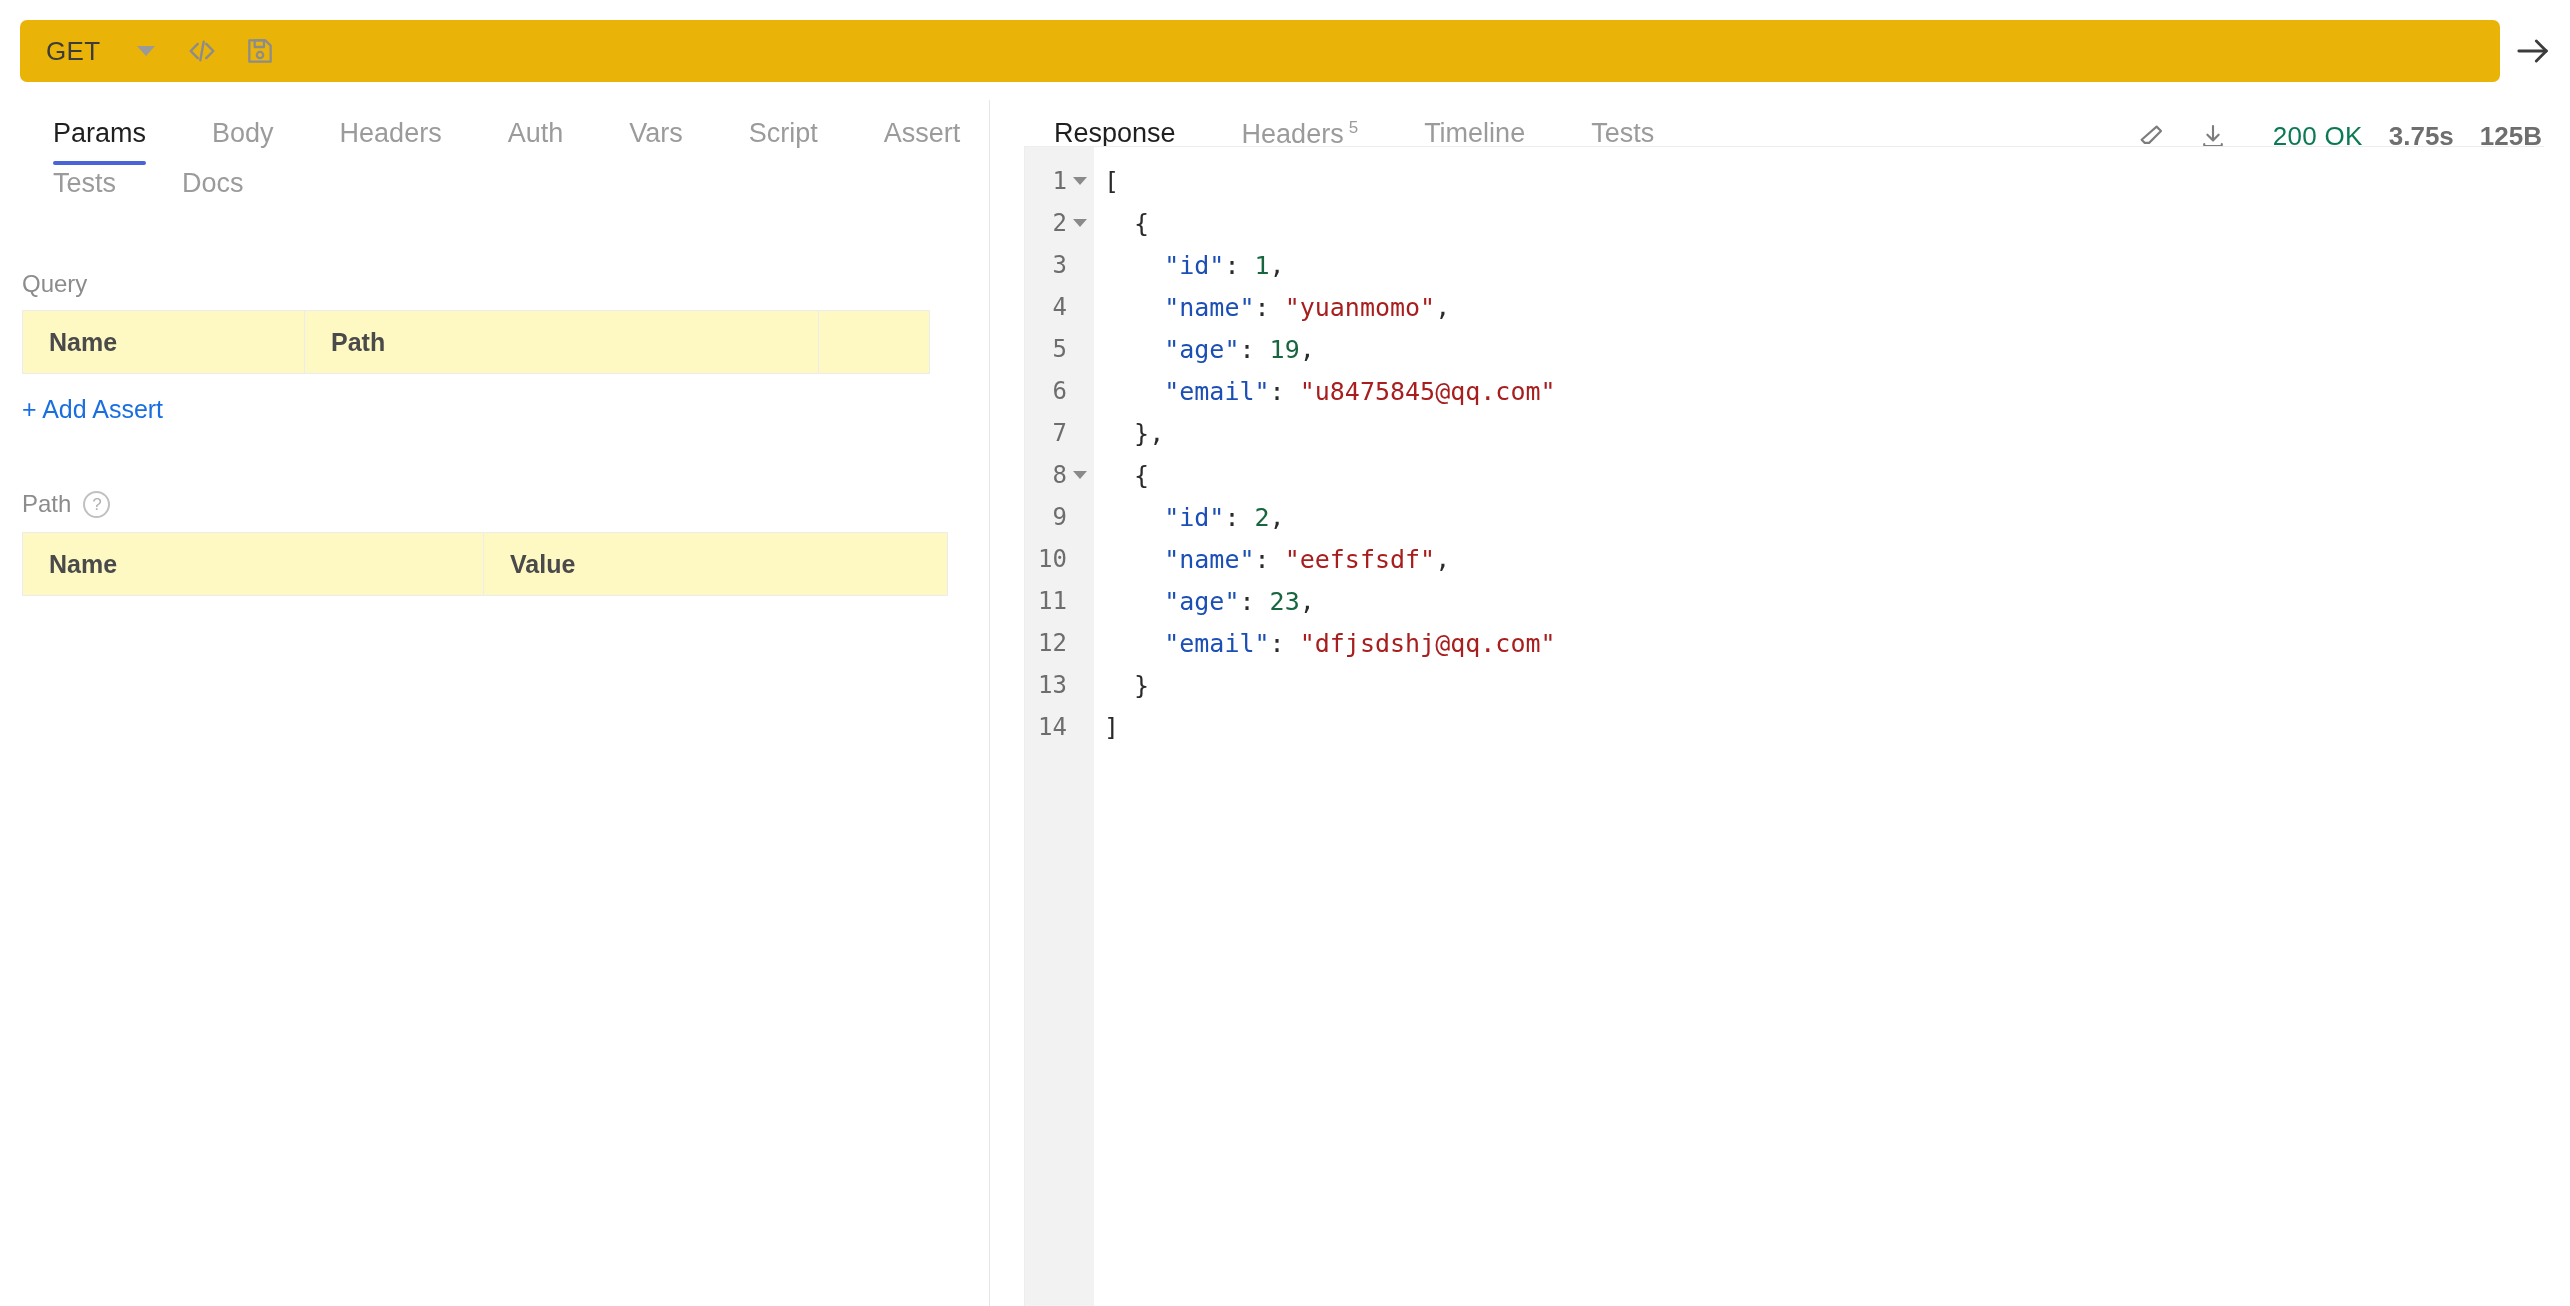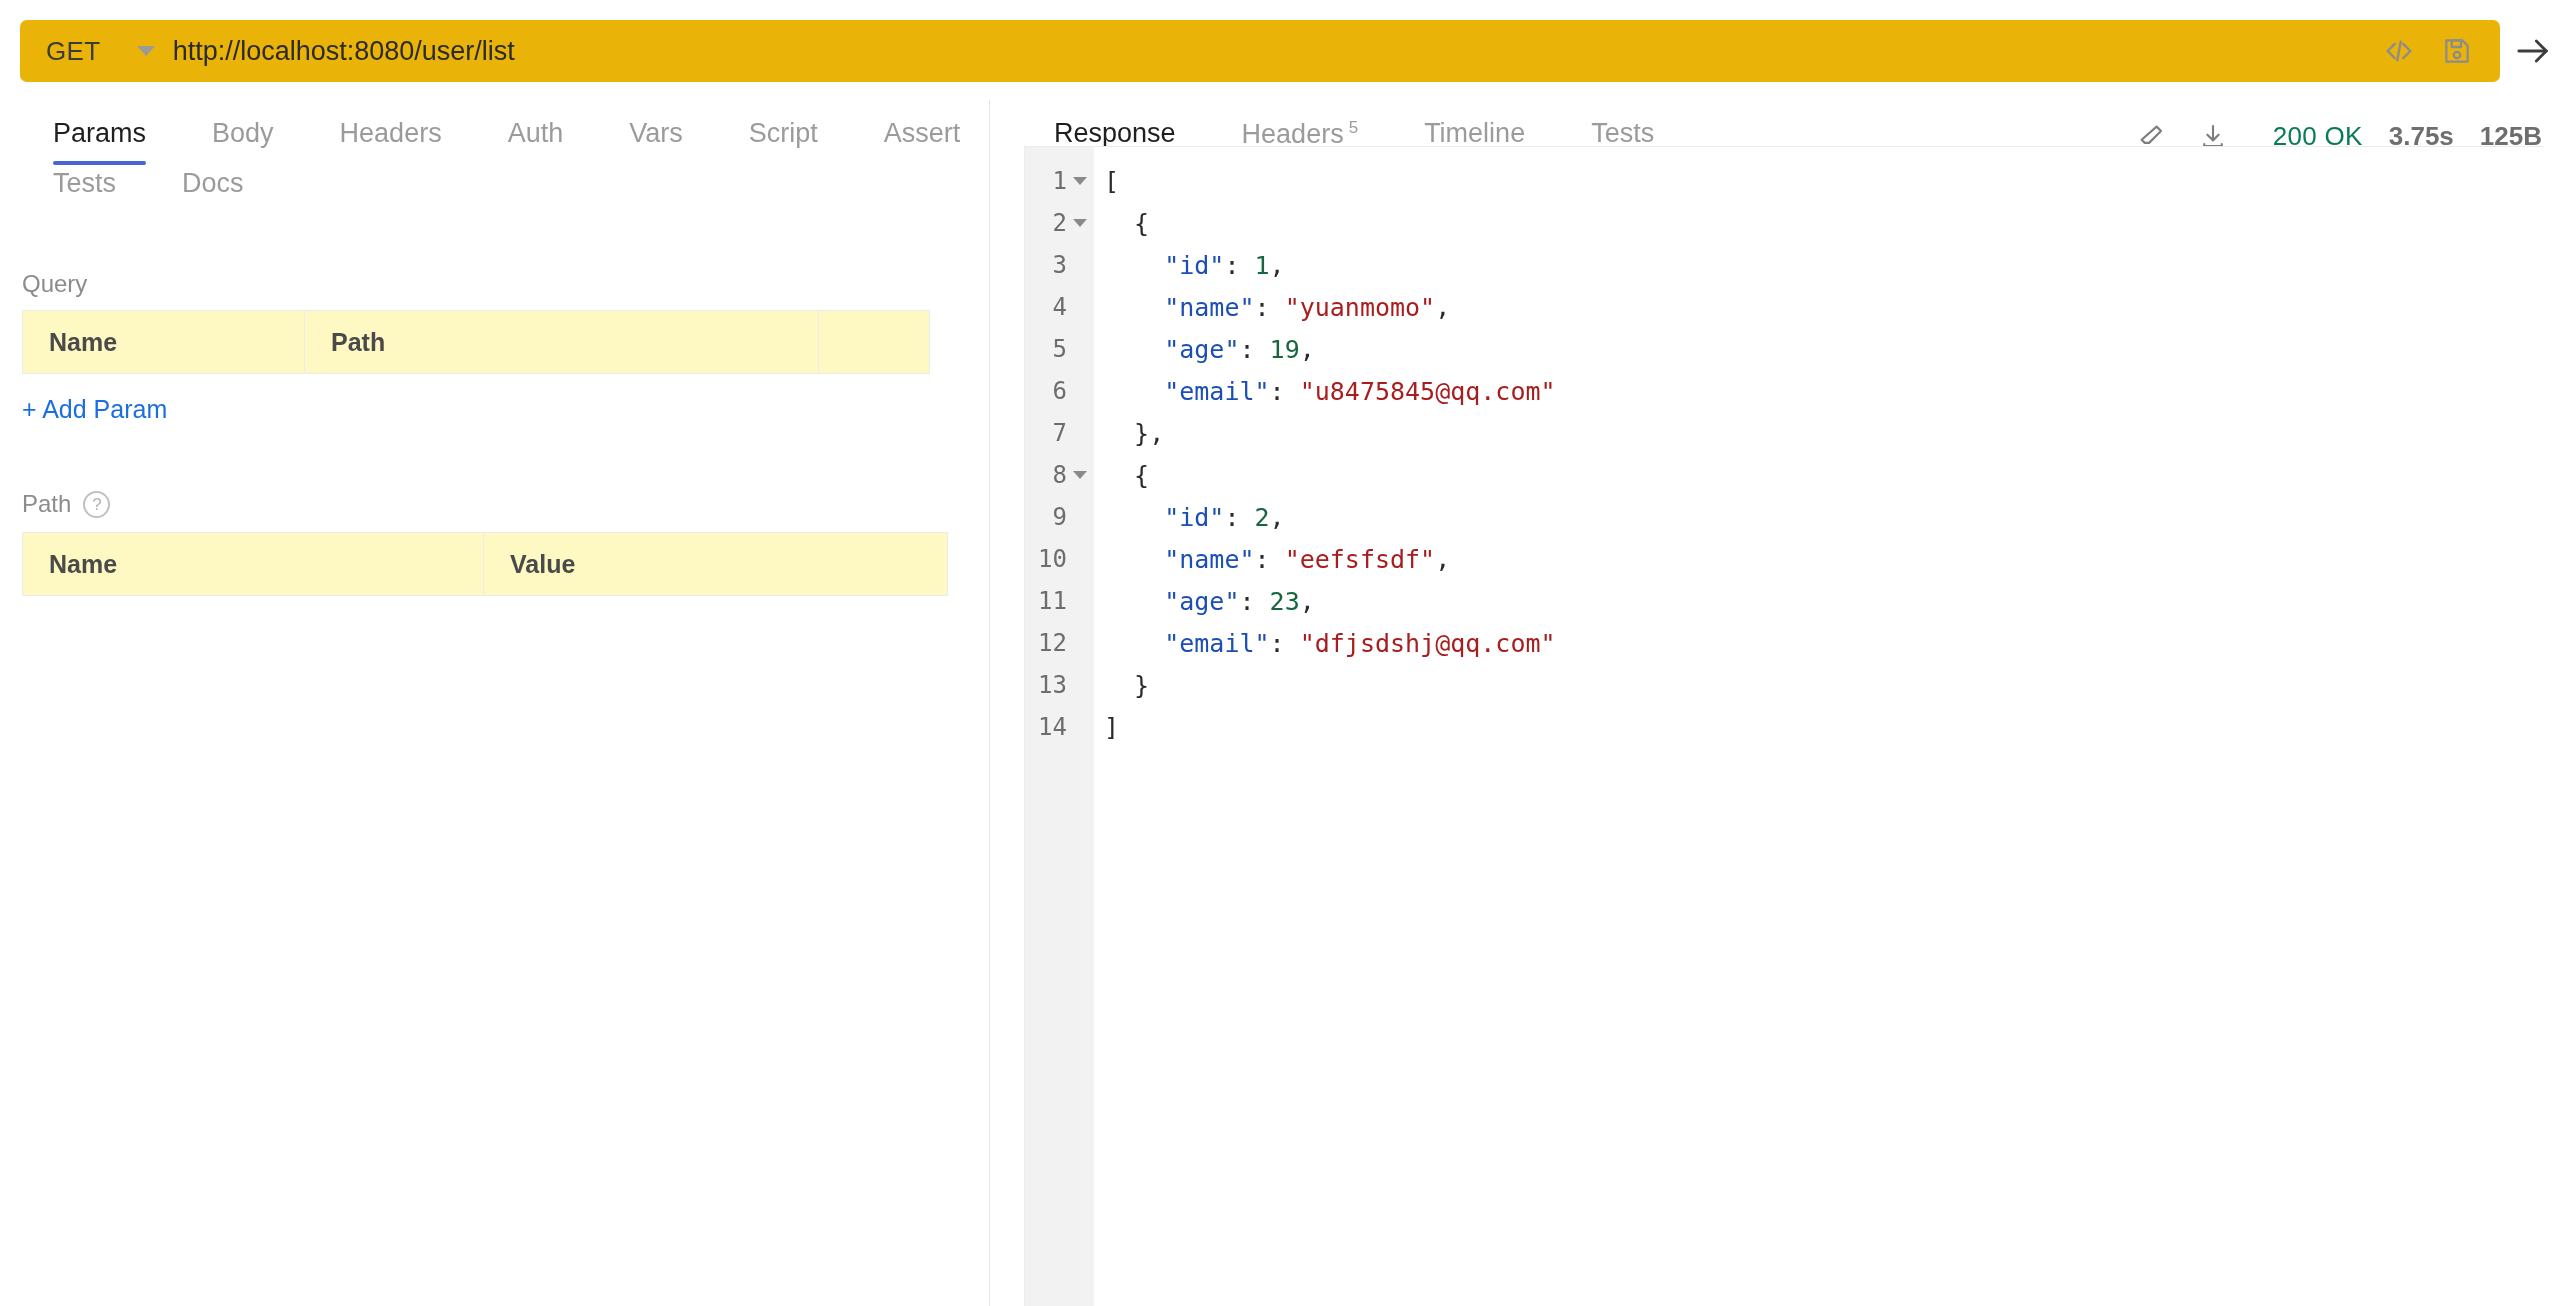--- a/index.html
+++ b/index.html
@@ -187,21 +187,20 @@
   .tok-pun { color: #2a2a2a; }
 </style>
 </head>
 <body>
 
 <div id="url-bar">
   <div id="method-select">
     <span id="method-label">GET</span>
     <span id="method-caret"></span>
   </div>
-  <input id="url-input" type="text" value="http://localhost:8080/user/list" placeholder="Enter request URL" style="">
   <div id="url-actions">
     <div class="bar-icon">
       <svg width="34" height="34" viewBox="0 0 24 24" fill="none" stroke="currentColor" stroke-width="1.7" stroke-linecap="round" stroke-linejoin="round">
         <polyline points="9,7 4,12 9,17"></polyline>
         <polyline points="15,7 20,12 15,17"></polyline>
         <line x1="13.2" y1="5.5" x2="10.8" y2="18.5"></line>
       </svg>
     </div>
     <div class="bar-icon">
       <svg width="32" height="32" viewBox="0 0 24 24" fill="none" stroke="currentColor" stroke-width="1.7" stroke-linecap="round" stroke-linejoin="round">
@@ -240,21 +239,21 @@
   <div id="query-label" class="section-label">
     <span>Query</span>
   </div>
 
   <div id="query-table" class="kv-table">
     <div class="kv-cell c1">Name</div>
     <div class="kv-cell c2">Path</div>
     <div class="kv-cell c3"></div>
   </div>
 
-  <div id="add-param">+ Add Param</div>
+  <div id="add-param">+ Add Assert</div>
 
   <div id="path-label" class="section-label">
     <span>Path</span>
     <span class="help-icon">?</span>
   </div>
 
   <div id="path-table" class="kv-table">
     <div class="kv-cell c1">Name</div>
     <div class="kv-cell c2">Value</div>
   </div>

